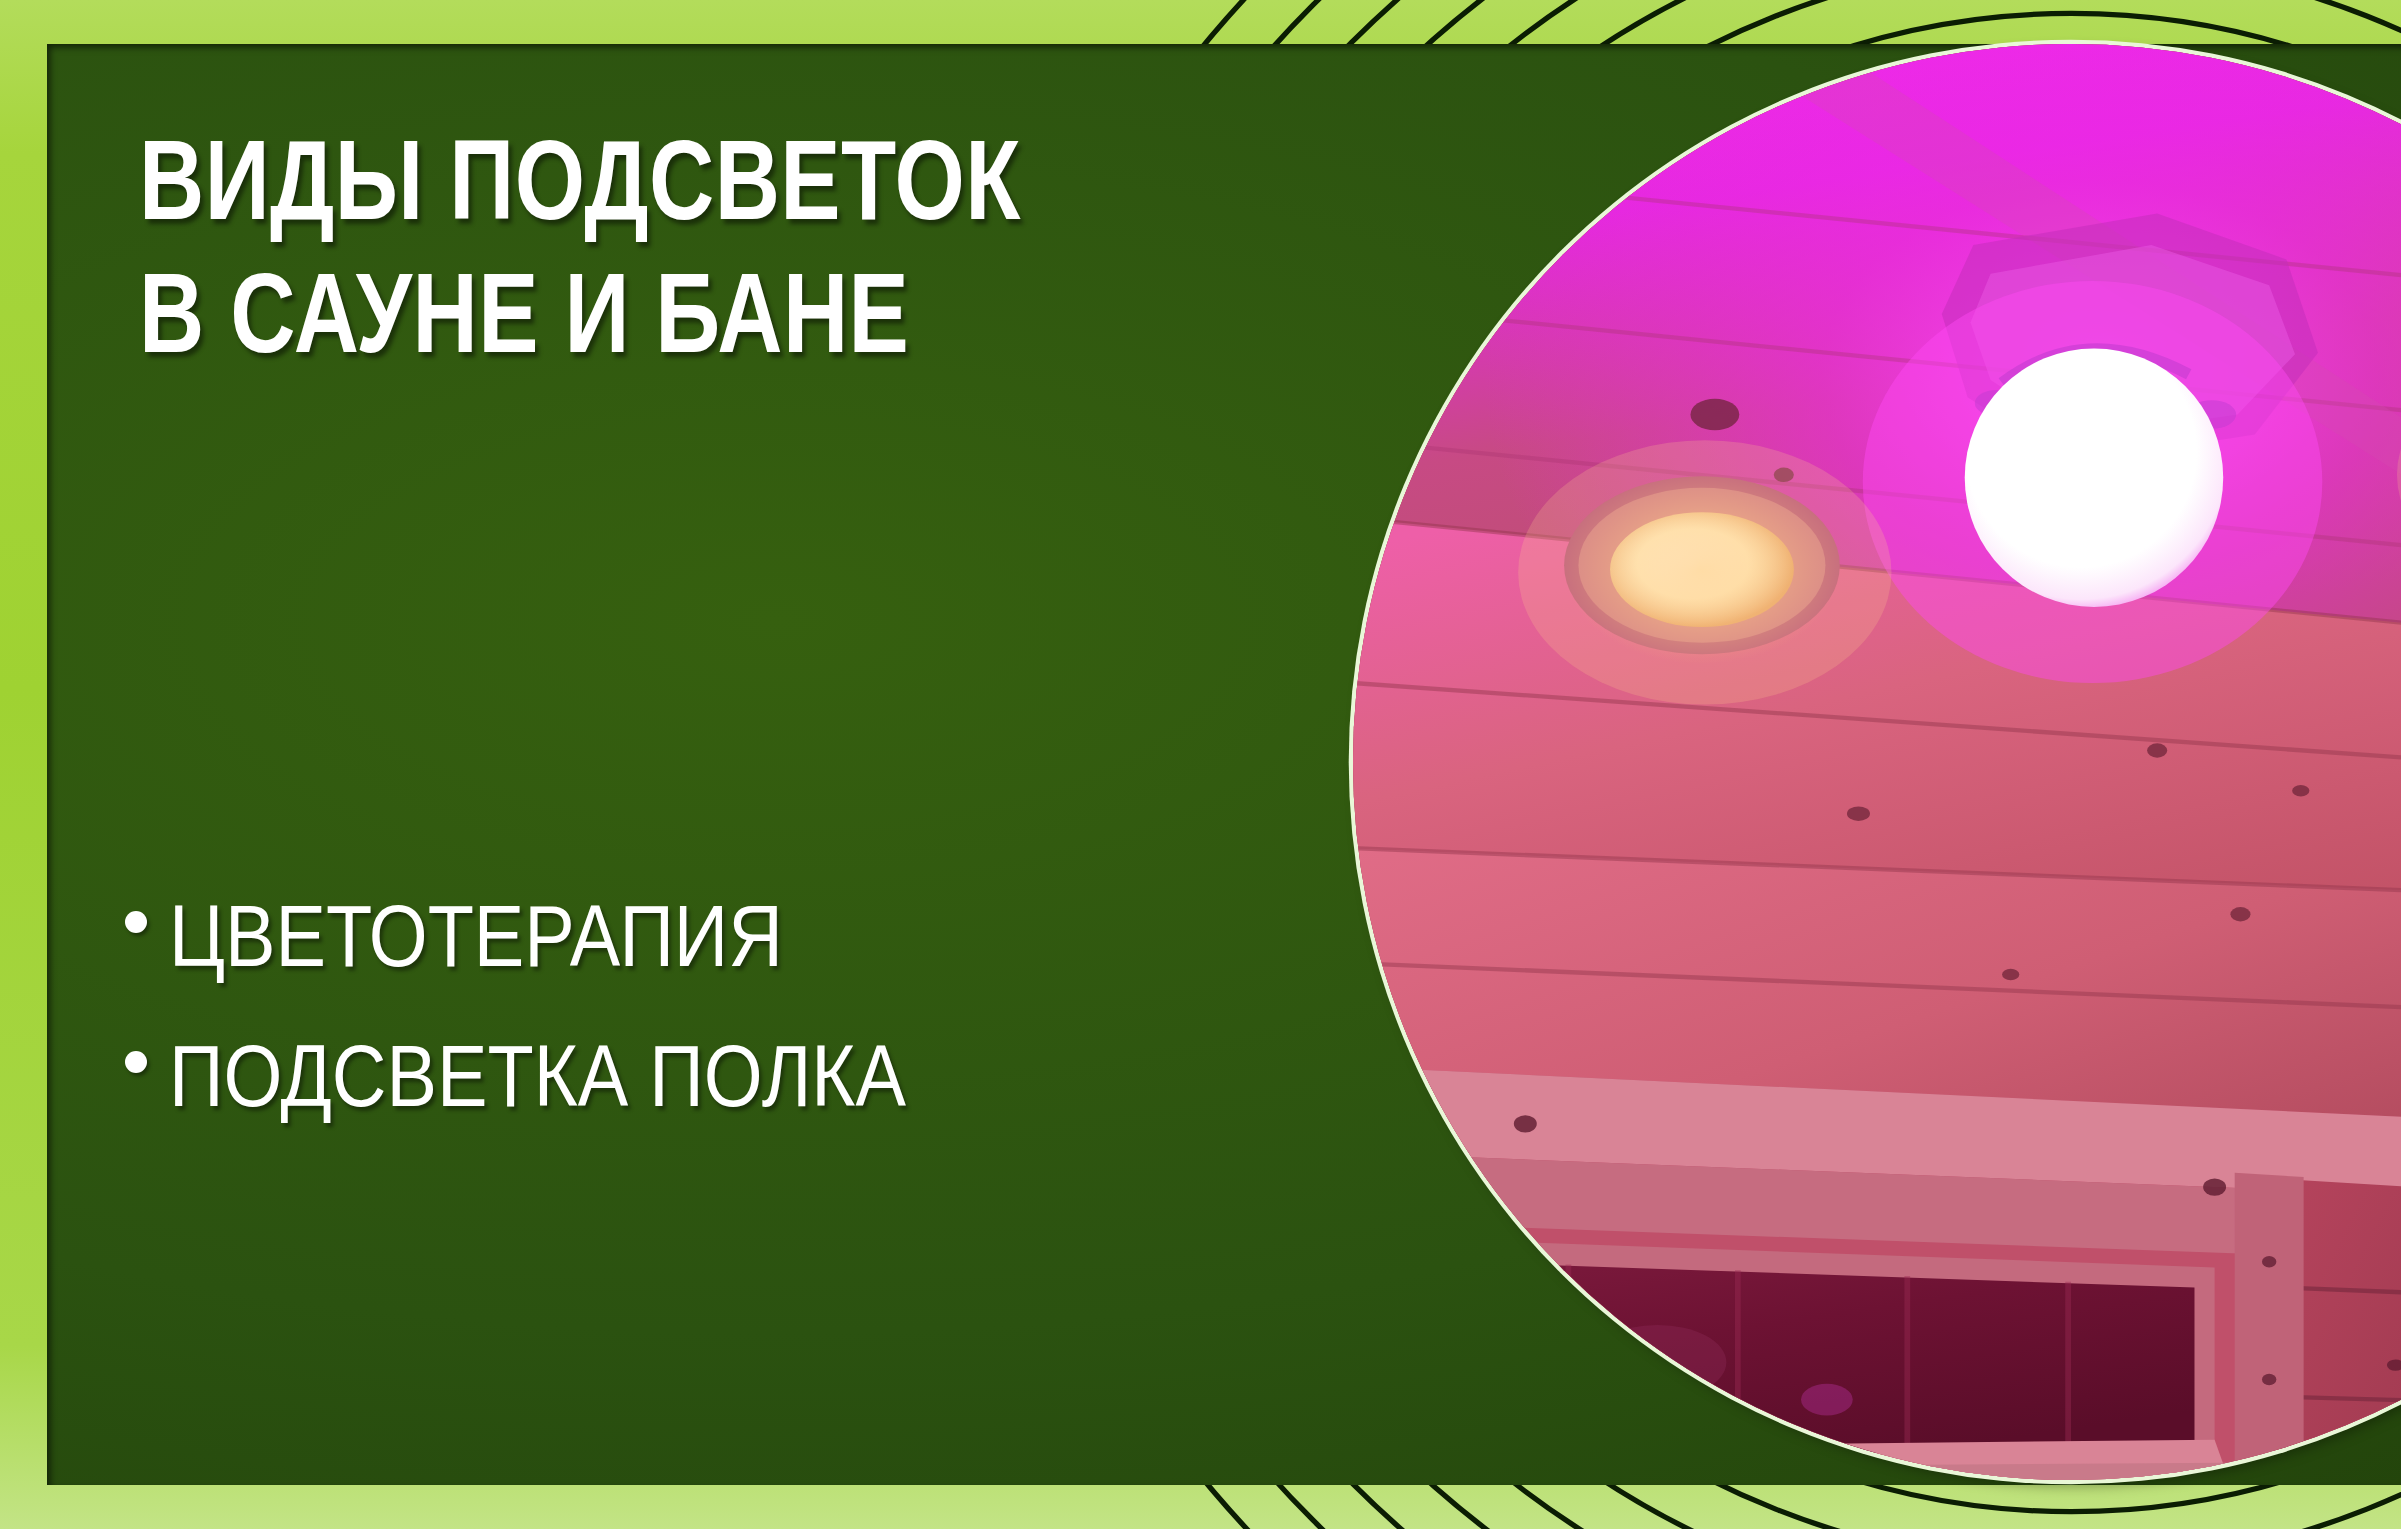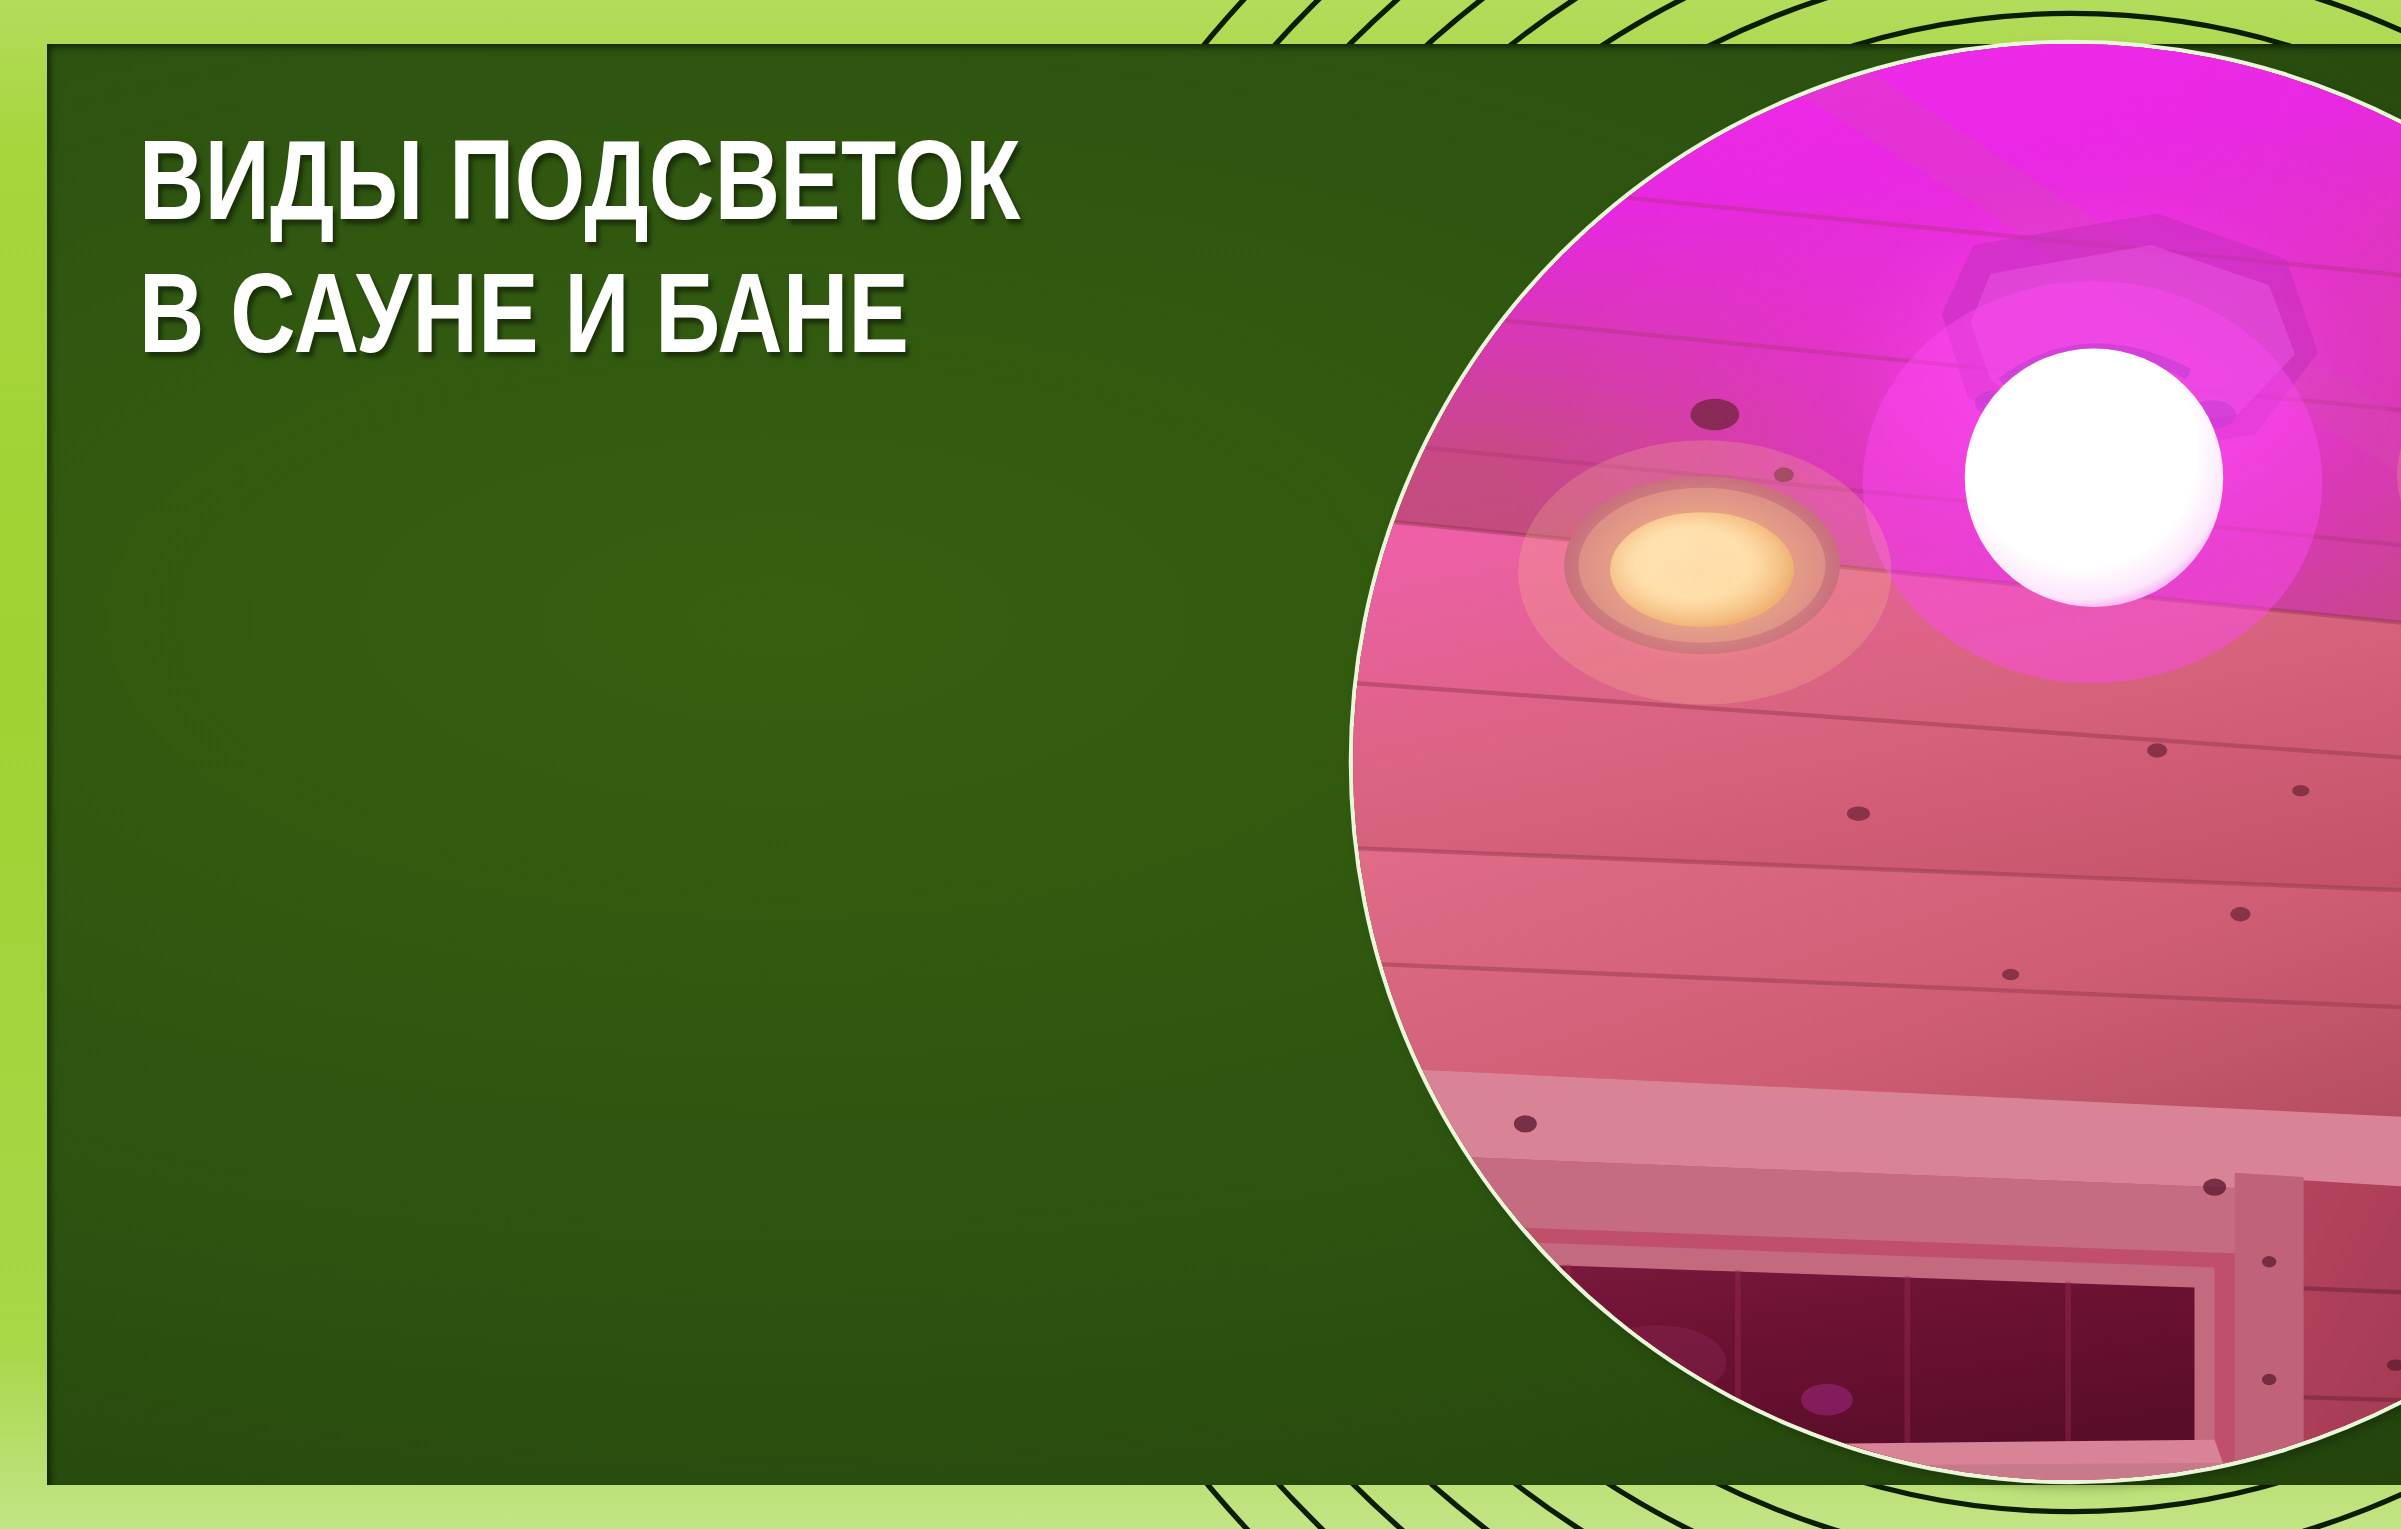--- a/index.html
+++ b/index.html
@@ -110,20 +110,28 @@
   </div>
 
   <div class="panel"></div>
 
   <div class="headline">
     <span class="l">ВИДЫ ПОДСВЕТОК</span>
     <span class="l">В САУНЕ И БАНЕ</span>
   </div>
 
   <div class="bullets">
+    <div class="bullet-row">
+      <span class="bullet-dot"></span>
+      <span class="bullet-text">ЦВЕТОТЕРАПИЯ</span>
+    </div>
+    <div class="bullet-row">
+      <span class="bullet-dot"></span>
+      <span class="bullet-text">ПОДСВЕТКА ПОЛКА</span>
+    </div>
   </div>
 
   <div class="photo">
     <svg viewBox="0 0 1000 1000" preserveAspectRatio="xMidYMid slice">
       <defs>
         <linearGradient id="ceilA" x1="0" y1="0" x2="0.35" y2="1">
           <stop offset="0%" stop-color="#F22BEE"></stop>
           <stop offset="30%" stop-color="#E429DD"></stop>
           <stop offset="62%" stop-color="#C74A84"></stop>
           <stop offset="100%" stop-color="#B8516A"></stop>

